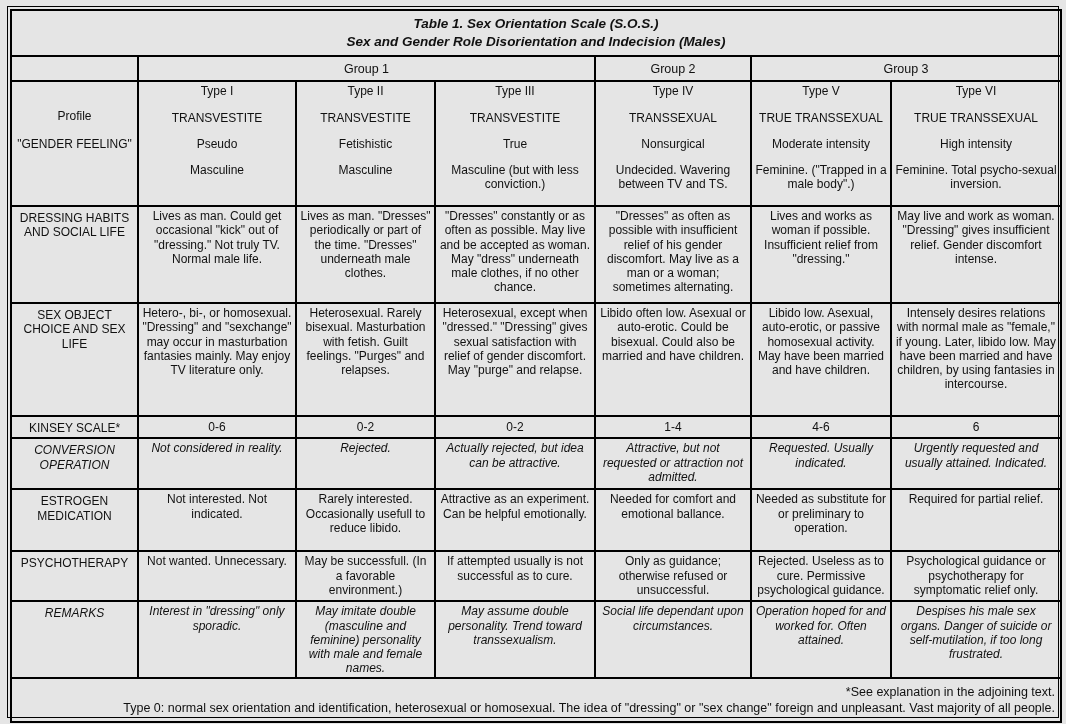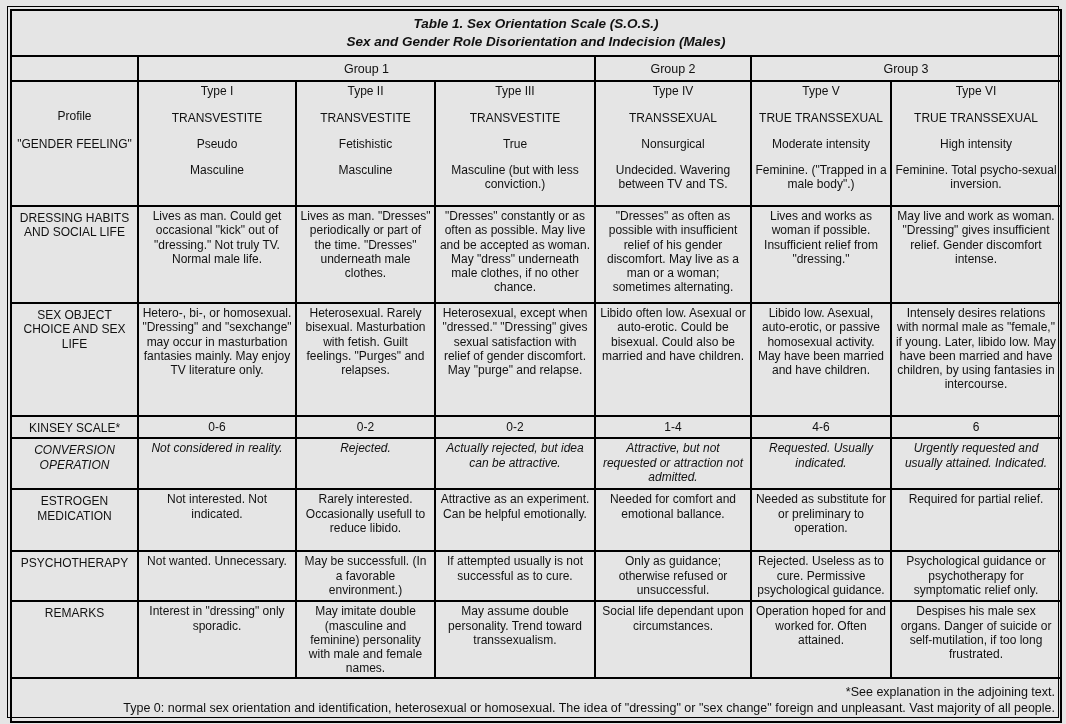--- a/index.html
+++ b/index.html
@@ -28,21 +28,21 @@
 
   tr.r-title   { height: 46px; }
   tr.r-group   { height: 25px; border-radius: 11px; }
   tr.r-profile { height: 118px; }
   tr.r-dress   { height: 97px; }
   tr.r-sex     { height: 113px; }
   tr.r-kinsey  { height: 20px; }
   tr.r-conv    { height: 51px; font-style: italic; }
   tr.r-estro   { height: 62px; }
   tr.r-psych   { height: 50px; }
-  tr.r-remarks { height: 57px; }
+  tr.r-remarks { height: 57px; font-style: italic; }
   tr.r-foot    { height: 44px; }
 
   .title-cell { vertical-align: middle; padding: 4px; }
   .title-line { font-weight: bold; font-style: italic; font-size: 13.5px; line-height: 1.35; }
   .group-cell { vertical-align: middle; font-size: 12.5px; }
   .rowlabel   { padding-top: 4px; margin-left: 12px; }
   .profile-label { padding-top: 27px; }
   .profile-label div { margin-bottom: 13px; }
   .pline { margin-bottom: 12px; }
   .kinsey-cell { vertical-align: middle; }

